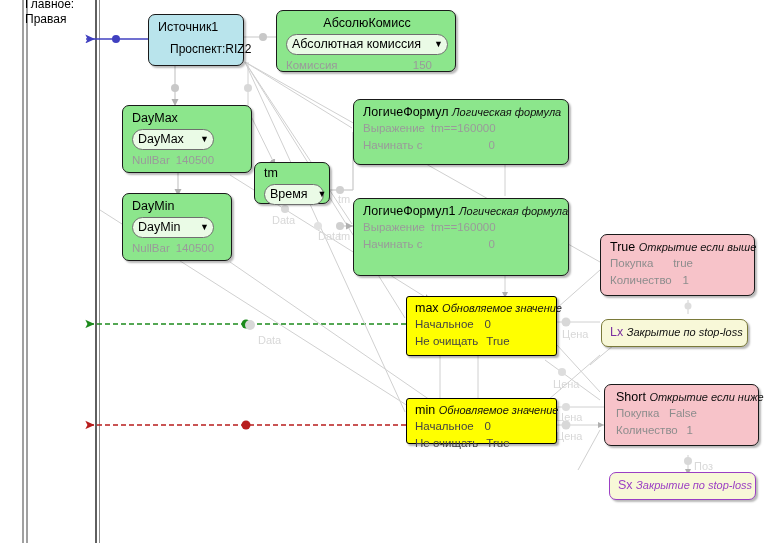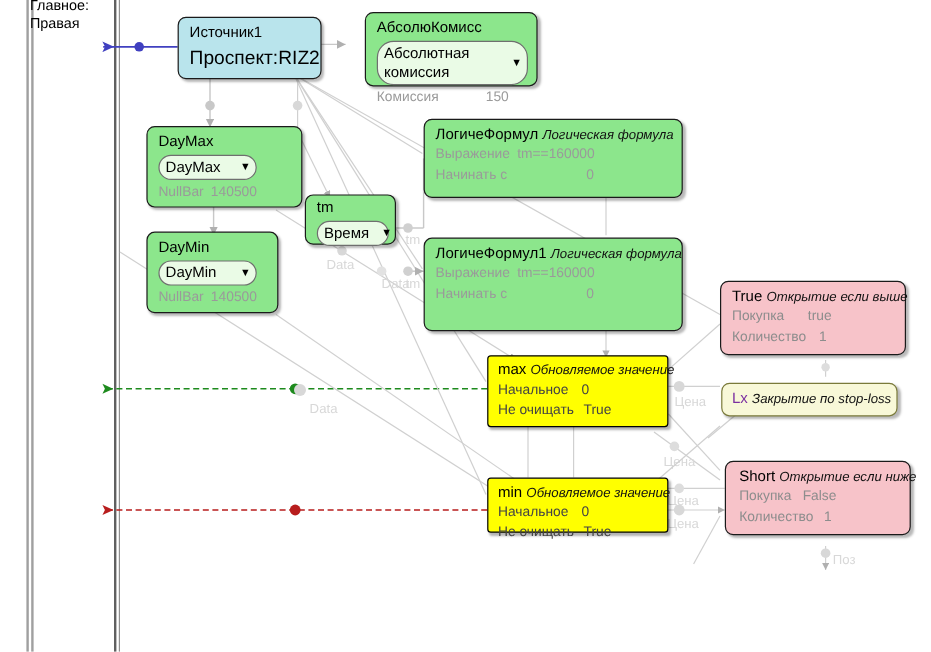--- a/index.html
+++ b/index.html
@@ -242,26 +242,26 @@
 
     <g>
       <line x1="688" y1="300" x2="688" y2="314" stroke="#d0d0d0" stroke-width="1"></line>
       <circle cx="688" cy="306" r="3.5" fill="#dddddd"></circle>
       <line x1="688" y1="455" x2="688" y2="475" stroke="#d0d0d0" stroke-width="1" marker-end="url(#arrGrey)"></line>
       <circle cx="688" cy="461" r="4" fill="#d8d8d8"></circle>
       <text class="wlabel" x="694" y="470">Поз</text>
     </g>
   </svg>
 
-  <div class="node n-cyan" style="left:148px;top:14px;width:120px;height:52px;">
+  <div class="node n-cyan" style="left:148px;top:14px;width:96px;height:52px;">
     <div class="title">Источник1</div>
-    <div class="one-line" style="font-size:16px;margin-top:6px;">Проспект:RIZ2</div>
-  </div>
-
-  <div class="node n-green" style="left:304px;top:10px;width:144px;height:62px;">
+    <div class="one-line" style="font-size:12px;margin-top:6px;margin-left:12px;">Проспект:RIZ2</div>
+  </div>
+
+  <div class="node n-green" style="left:276px;top:10px;width:180px;height:62px;text-align:center;">
     <div class="title">АбсолюКомисс</div>
     <div class="combo">
       <span>Абсолютная комиссия</span>
       <span class="caret">▼</span>
     </div>
     <div class="row">
       <span class="k">Комиссия</span>
       <span class="v">150</span>
     </div>
   </div>
@@ -388,14 +388,20 @@
     </div>
   </div>
 
   <div class="node n-cream" style="left:601px;top:319px;width:147px;height:28px;padding:5px 8px;">
     <div class="title one-line">
       <span>Lx</span>
       <span class="sub">Закрытие по stop-loss</span>
     </div>
   </div>
 
+  <div class="node n-cream-purple" style="left:609px;top:472px;width:147px;height:28px;padding:5px 8px;">
+    <div class="title one-line">
+      <span>Sx</span>
+      <span class="sub" style="color:#9b3fc4;">Закрытие по stop-loss</span>
+    </div>
+  </div>
 
 </div>
 
 </body></html>

